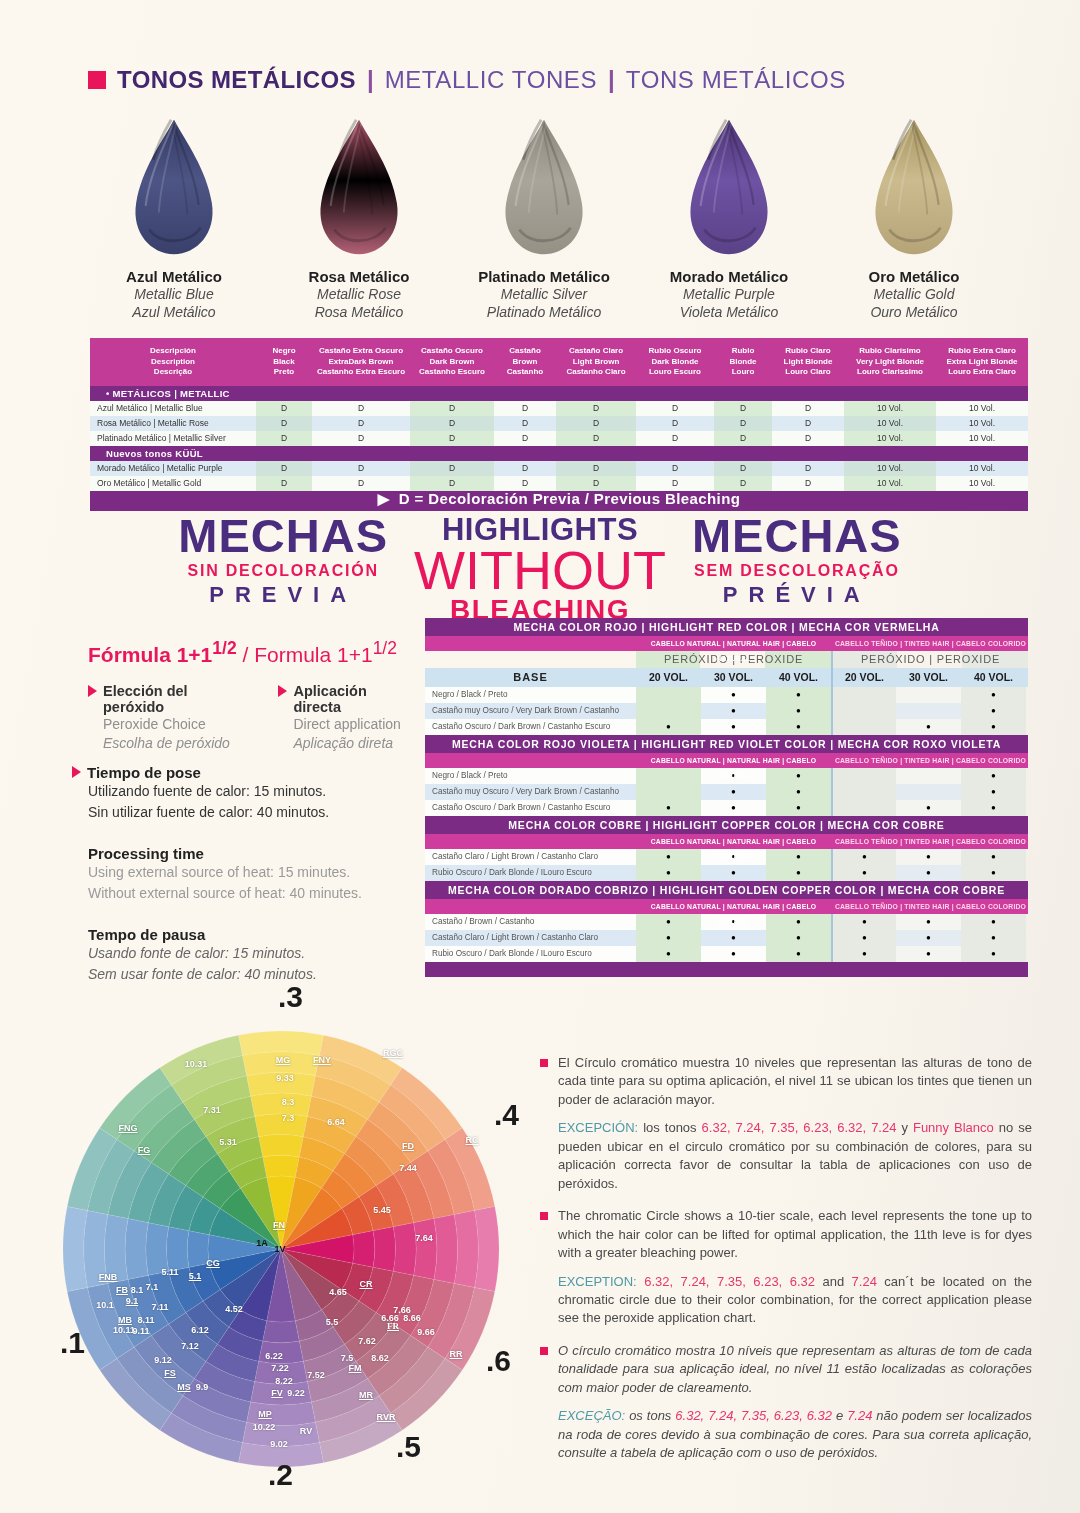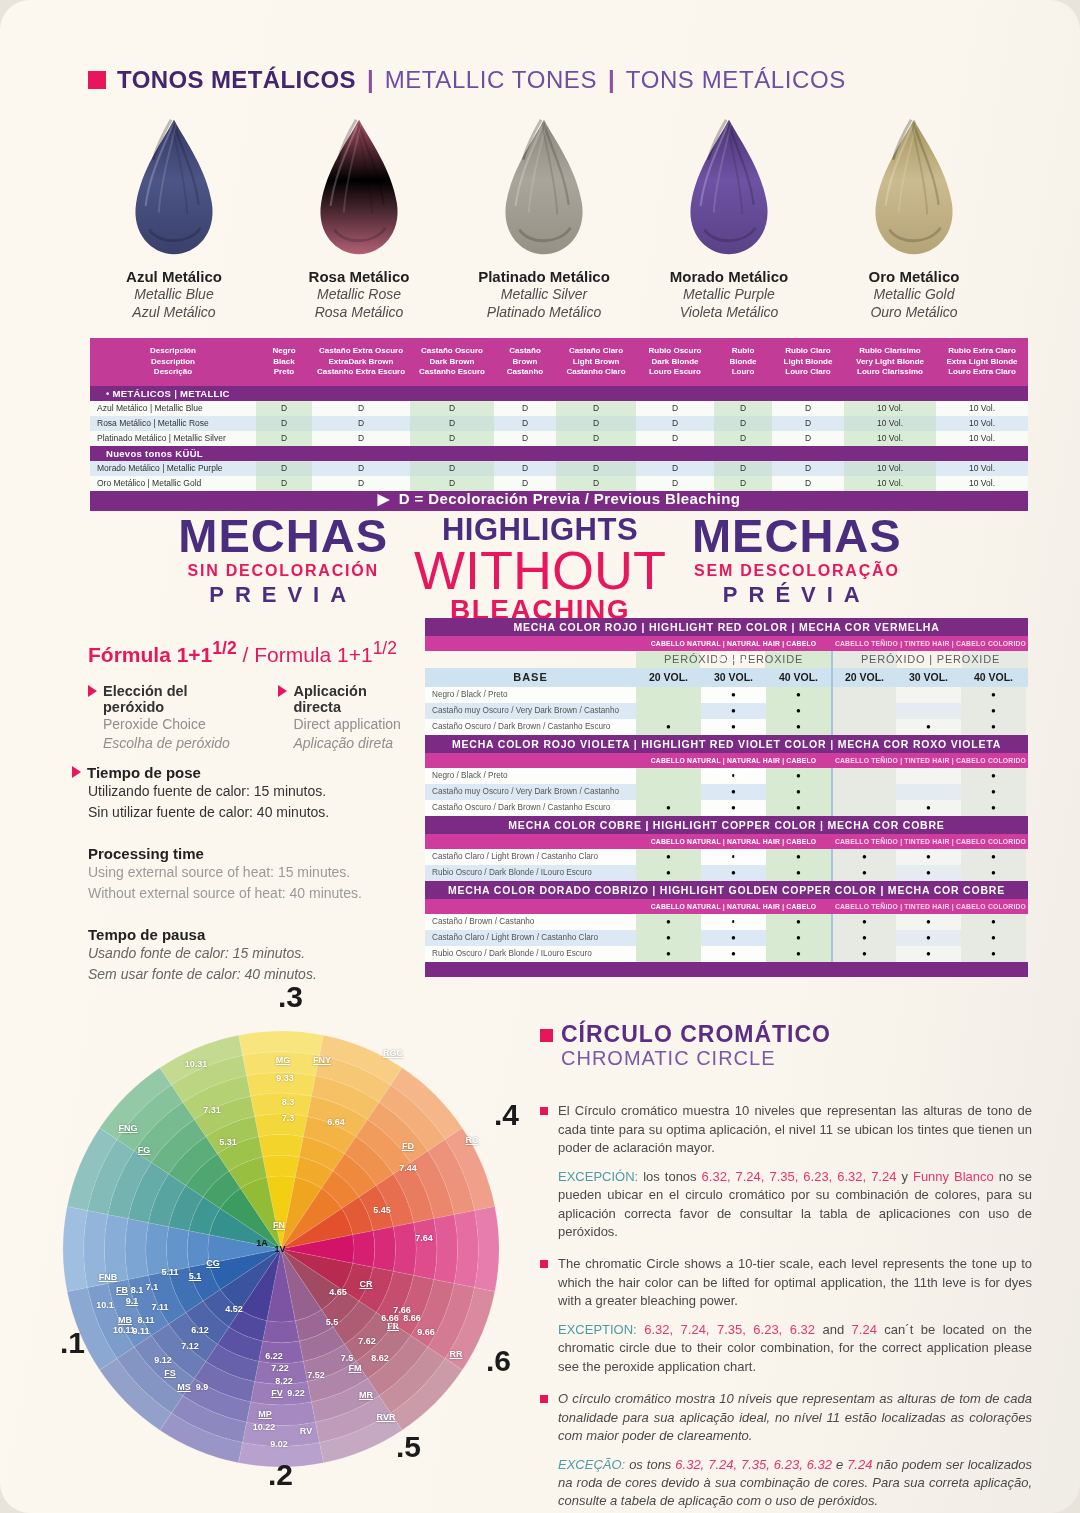--- a/index.html
+++ b/index.html
@@ -1,18 +1,18 @@
 <!DOCTYPE html>
 <html><head>
 <meta charset="utf-8">
 <style>
   html,body{margin:0;padding:0;background:#e8e4dc;}
   #page{position:relative;width:1080px;height:1513px;margin:0 auto;overflow:hidden;
     font-family:"Liberation Sans",sans-serif;
-    background:linear-gradient(100deg,#fcf8ef 0%,#faf6ed 72%,#f0ece6 100%);border-radius:30px;}
+    background:linear-gradient(100deg,#fcf8ef 0%,#faf6ed 72%,#f0ece6 100%);}
   
   .hdr{position:absolute;left:88px;top:66px;display:flex;align-items:center;gap:11px;}
   .hdr-sq{width:18px;height:18px;background:#e9155b;}
   .hdr-strong{font-size:24px;font-weight:bold;color:#44266f;letter-spacing:.4px;}
   .hdr-sep{font-size:24px;color:#8b4fa0;font-weight:bold;}
   .hdr-light{font-size:24px;color:#6b4fa3;letter-spacing:.6px;}
   
   #swatches{position:absolute;left:84px;top:116px;width:920px;display:flex;justify-content:space-between;}
   .swatch{width:180px;text-align:center;}
   .sw-name{font-size:15px;font-weight:bold;color:#1f1f1f;margin-top:6px;}
@@ -708,27 +708,20 @@
       <div class="wl d" style="left: 220px; top: 271px;">1V</div>
       <div class="rl" style="left: 0px; top: 348px;">.1</div>
       <div class="rl" style="left: 208px; top: 480px;">.2</div>
       <div class="rl" style="left: 218px; top: 2px;">.3</div>
       <div class="rl" style="left: 434px; top: 120px;">.4</div>
       <div class="rl" style="left: 336px; top: 452px;">.5</div>
       <div class="rl" style="left: 426px; top: 366px;">.6</div>
     </div>
 
   <div id="chrom">
-    <div class="c-head">
-      <div class="c-sq"></div>
-      <div>
-        <div class="c-title">CÍRCULO CROMÁTICO</div>
-        <div class="c-sub">CHROMATIC CIRCLE</div>
-      </div>
-    </div>
     <div class="c-paras">
       <div class="cp">
         <div class="cp-sq"></div>
         <div class="cp-txt">El Círculo cromático muestra 10 niveles que representan las alturas de tono de cada tinte para su optima aplicación, el nivel 11 se ubican los tintes que tienen un poder de aclaración mayor.</div>
       </div>
       <div class="cp-txt cp-exc"><span class="seg-teal">EXCEPCIÓN: </span><span>los tonos </span><span class="seg-pink">6.32, 7.24, 7.35, 6.23, 6.32, 7.24</span><span> y </span><span class="seg-pink">Funny Blanco</span><span> no se pueden ubicar en el circulo cromático por su combinación de colores, para su aplicación correcta favor de consultar la tabla de aplicaciones con uso de peróxidos.</span></div>
       <div class="cp">
         <div class="cp-sq"></div>
         <div class="cp-txt">The chromatic Circle shows a 10-tier scale, each level represents the tone up to which the hair color can be lifted for optimal application, the 11th leve is for dyes with a greater bleaching power.</div>
       </div>

